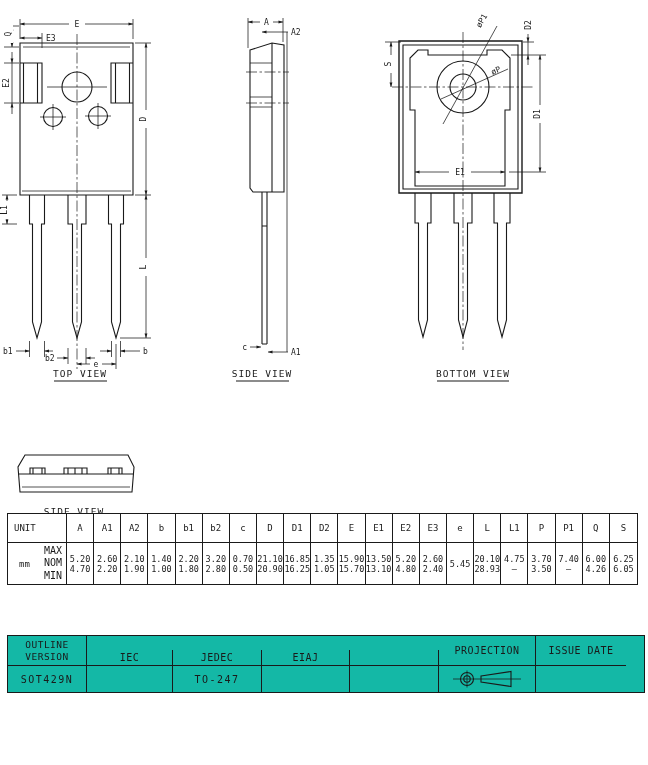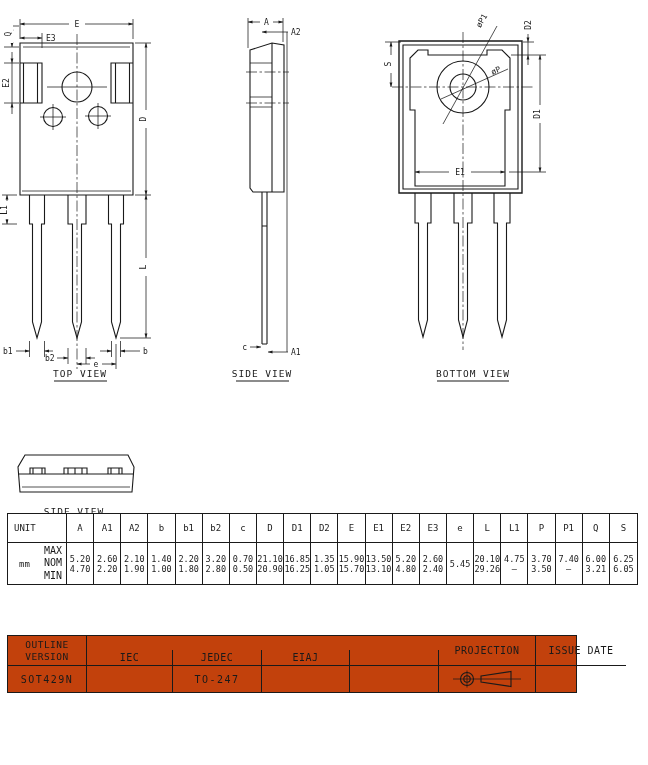--- a/index.html
+++ b/index.html
@@ -20,22 +20,22 @@
       grid-template-columns:59px repeat(21,1fr);grid-template-rows:29px 41px;background:#fff}
   .t1 .hc{border-right:1px solid #1a1a1a;border-bottom:1px solid #1a1a1a;display:flex;align-items:center;justify-content:center;font-size:9px}
   .t1 .hc.first{justify-content:flex-start;padding-left:6px}
   .t1 .uc{border-right:1px solid #1a1a1a;display:flex;align-items:center;justify-content:space-between;padding:0 4px 0 11px;font-size:9px}
   .mnm{display:flex;flex-direction:column;font-size:10px;line-height:1.25;text-align:right}
   .t1 .vc{border-right:1px solid #1a1a1a;display:flex;flex-direction:column;justify-content:center;align-items:center;padding:4px 0;font-size:8.5px}
   .t1 .vc.ec{}
   .t1 .last{border-right:none}
 
   
-  .t2{position:absolute;left:7px;top:635px;width:570px;border:1.5px solid #1a1a1a;display:grid;
-      grid-template-columns:79px 86px 89px 88px 89px 97px 90px;grid-template-rows:14px 16px 26px;background:#c2410c;font-size:10px}
+  .t2{position:absolute;left:7px;top:635px;width:638px;border:1.5px solid #1a1a1a;display:grid;
+      grid-template-columns:79px 86px 89px 88px 89px 97px 90px;grid-template-rows:14px 16px 26px;background:#14b8a6;font-size:10px}
   .t2 .c{border-right:1px solid #1a1a1a;border-bottom:1px solid #1a1a1a;display:flex;align-items:center;justify-content:center;letter-spacing:.5px}
   .t2 .nbr{border-right:none}
   .t2 .nbb{border-bottom:none}
   .t2 .outline-h{grid-column:1;grid-row:1/3;flex-direction:column;line-height:1.2;font-size:9.5px}
   .t2 .refs-h{grid-column:2/6;grid-row:1}
   .t2 .proj-h{grid-column:6;grid-row:1/3}
   .t2 .issue-h{grid-column:7;grid-row:1/3}
   .t2 .spaced{letter-spacing:1.5px}
 </style>
 </head>
@@ -277,37 +277,37 @@
       </div>
   <div class="vc">
         <span>2.60</span>
         <span>2.40</span>
       </div>
   <div class="vc ec">
         <span>5.45</span>
       </div>
   <div class="vc">
         <span>20.10</span>
-        <span>29.26</span>
+        <span>28.93</span>
       </div>
   <div class="vc">
         <span>4.75</span>
         <span>–</span>
       </div>
   <div class="vc">
         <span>3.70</span>
         <span>3.50</span>
       </div>
   <div class="vc">
         <span>7.40</span>
         <span>–</span>
       </div>
   <div class="vc">
         <span>6.00</span>
-        <span>3.21</span>
+        <span>4.26</span>
       </div>
   <div class="vc last">
         <span>6.25</span>
         <span>6.05</span>
       </div>
 </div>
 
 <div class="t2">
   <div class="c outline-h">
     <span>OUTLINE</span>

